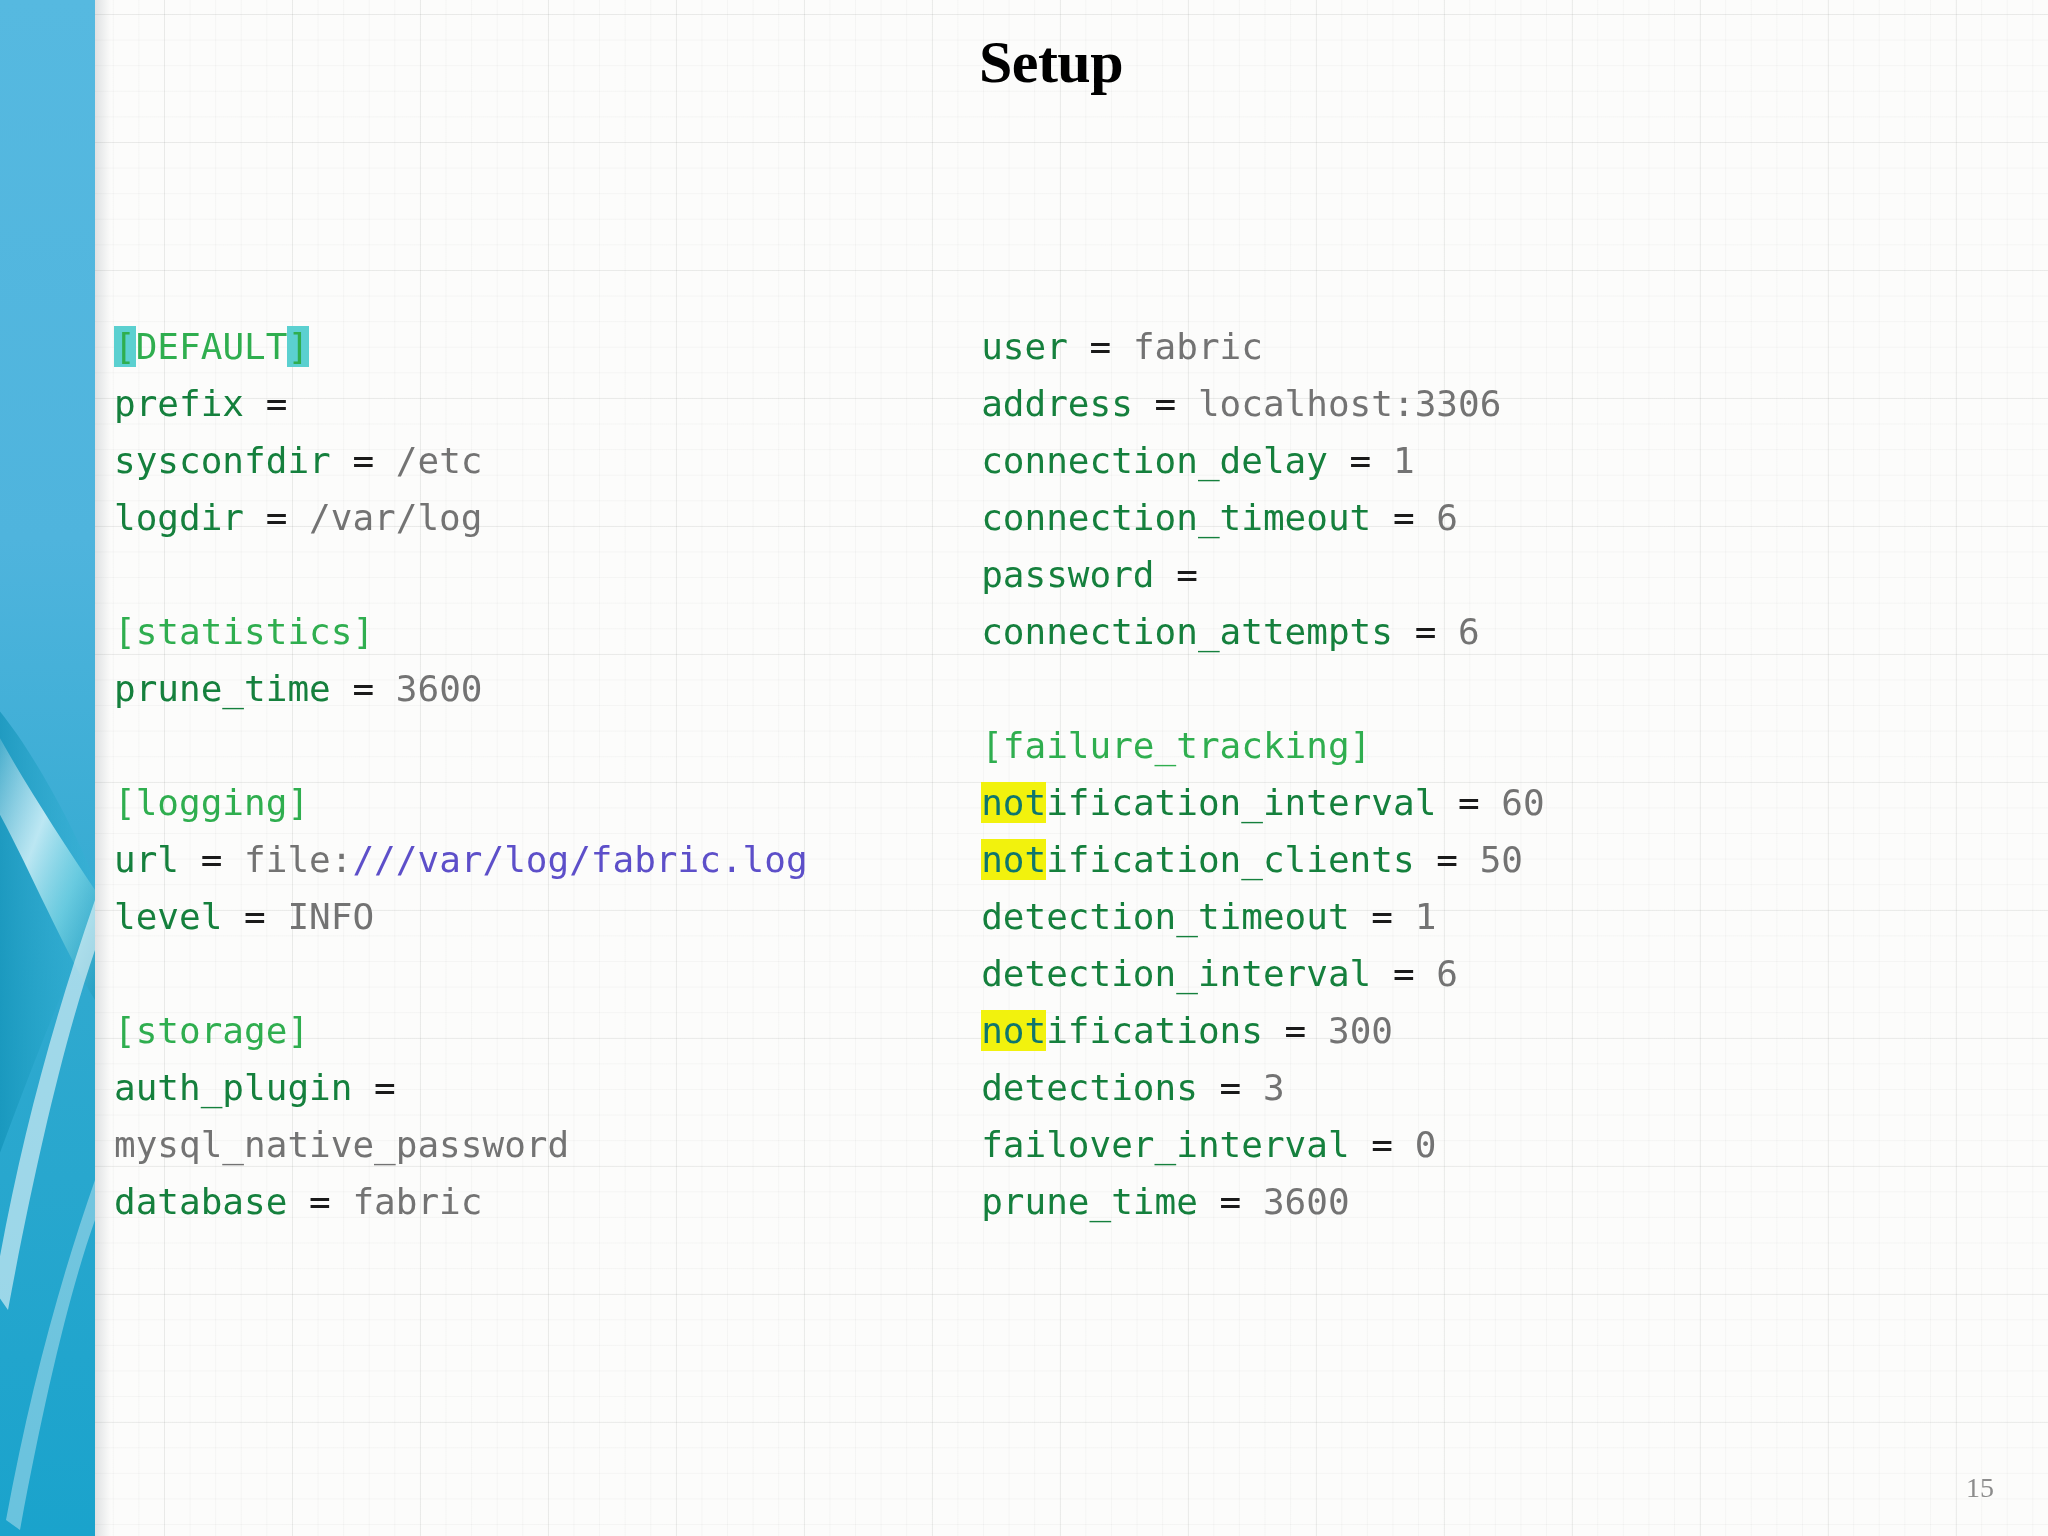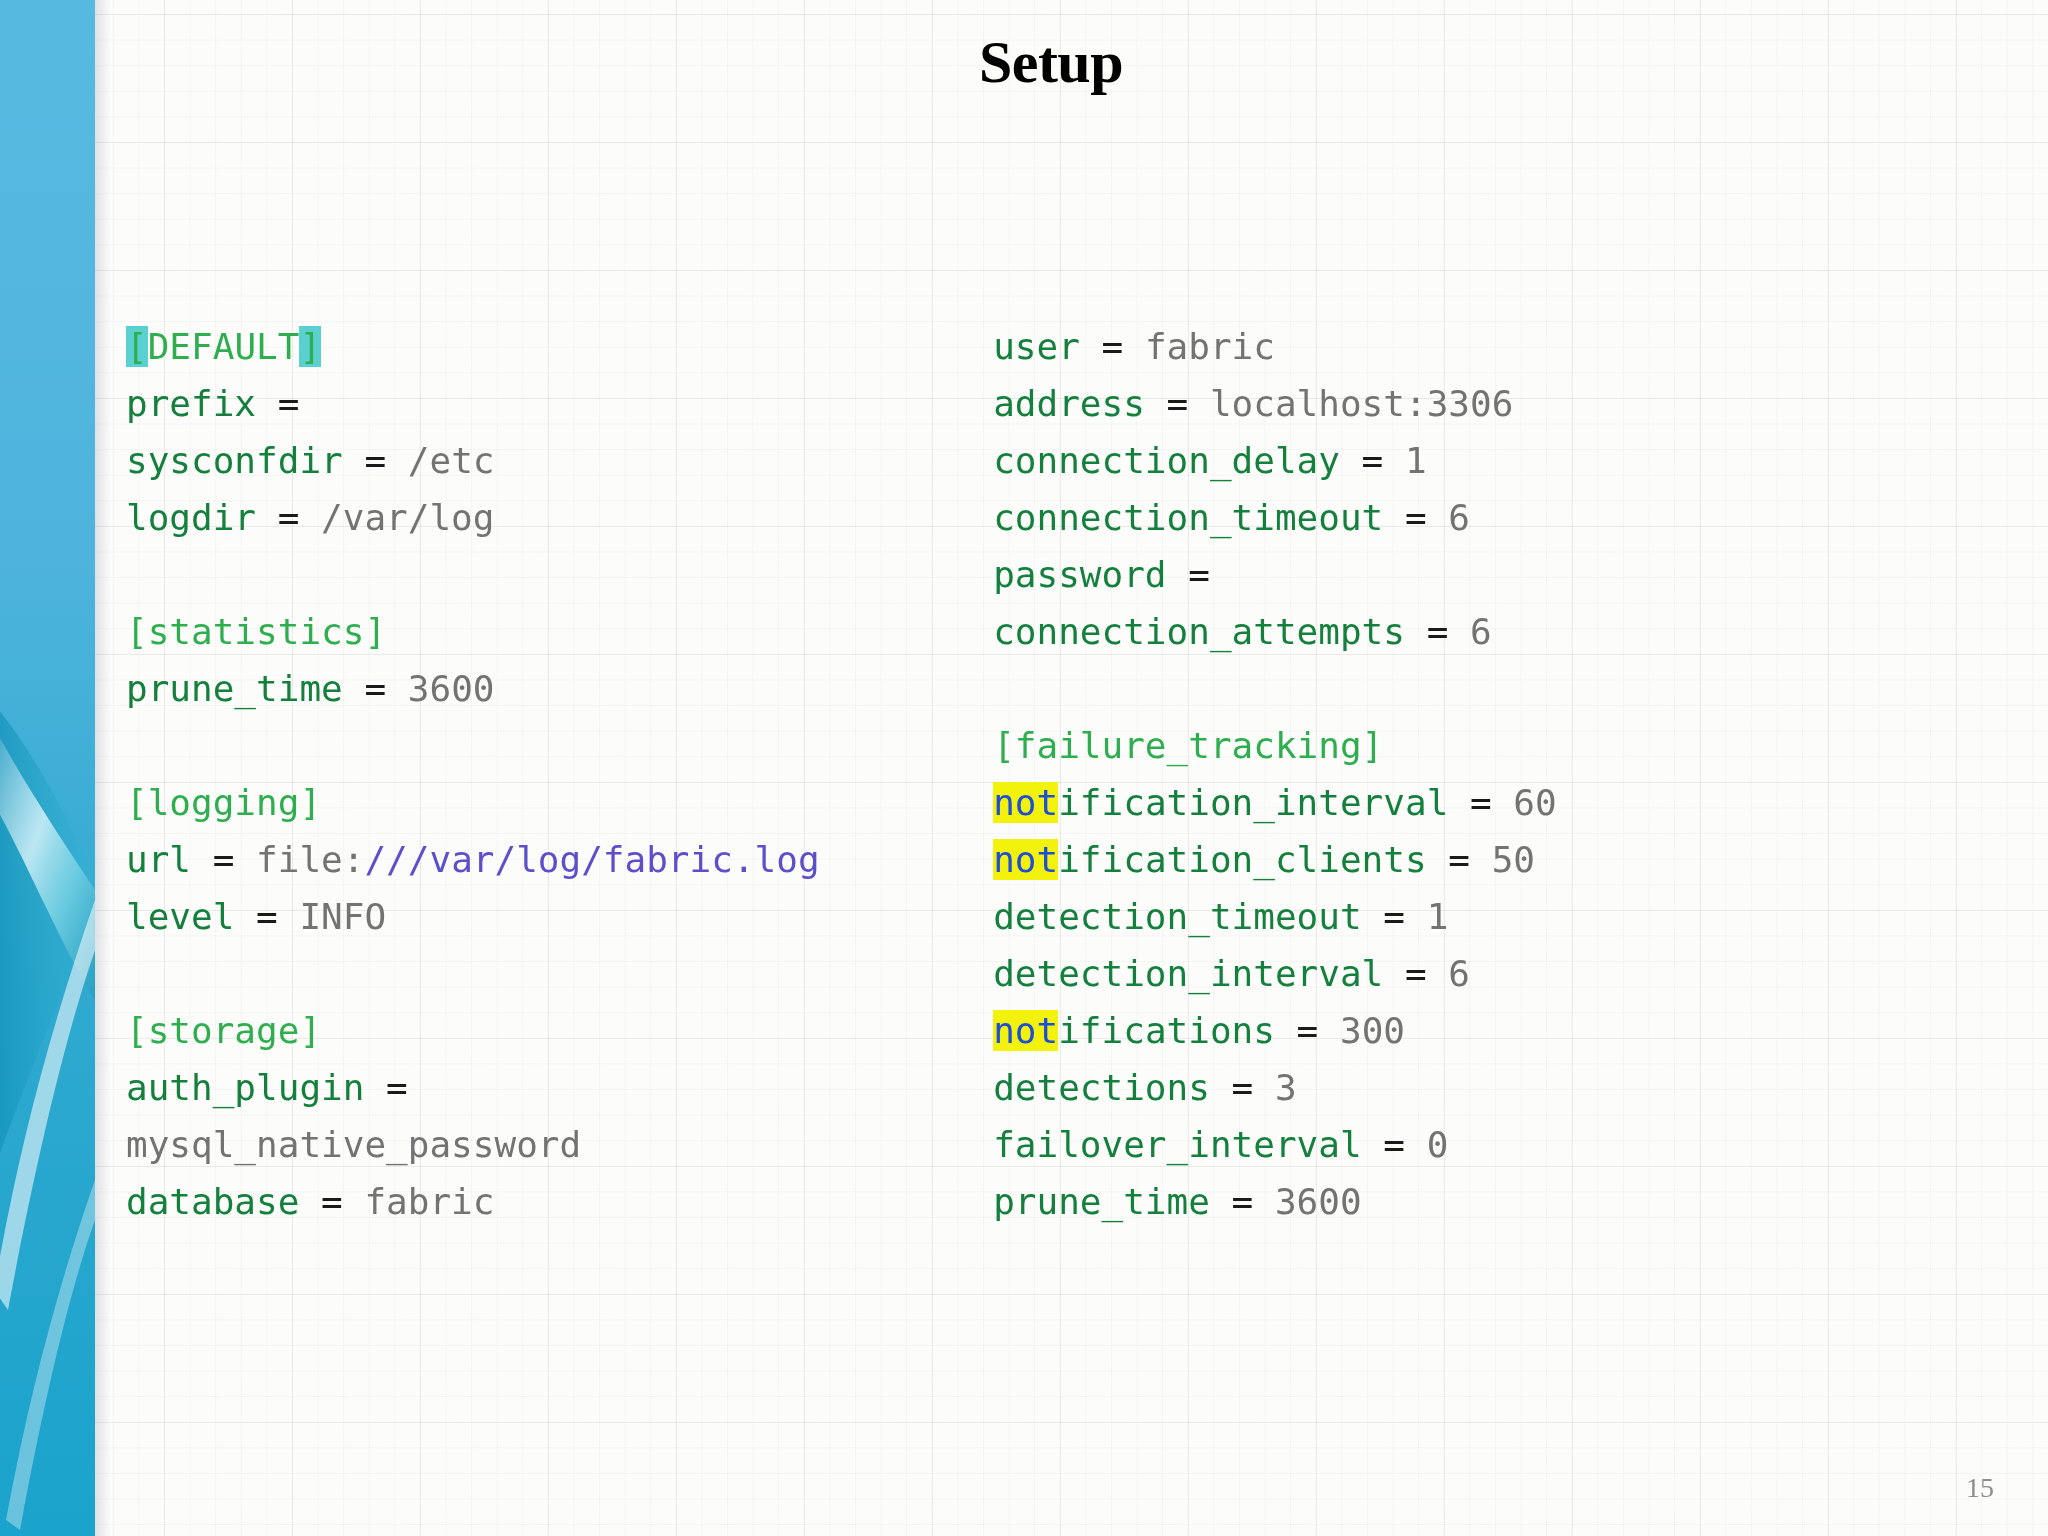--- a/index.html
+++ b/index.html
@@ -89,21 +89,21 @@
   .file-header-text {
     font-size: 38px;
     font-weight: bold;
     color: #000000;
     letter-spacing: -0.5px;
   }
 
   
   .cfg-wrap {
     position: absolute;
-    left: 112px;
+    left: 100px;
     top: 318px;
     width: 1930px;
     height: 930px;
     display: flex;
   }
   .cfg-col {
     font-family: "DejaVu Sans Mono", monospace;
     font-size: 36px;
     line-height: 57px;
     white-space: pre;
@@ -120,21 +120,21 @@
   .tok-val   { color: #737373; }
   .tok-sec   { color: #2fae4f; }
   .tok-path  { color: #5d4fc9; }
 
   .hl-cyan {
     background: #5bd0d0;
     color: #2fae4f;
   }
   .hl-yellow {
     background: #f2f20d;
-    color: #1d4ed8;
+    color: #0f766e;
   }
 
   
   .page-number {
     position: absolute;
     right: 54px;
     bottom: 32px;
     font-size: 28px;
     color: #8c8c8c;
     font-family: Liberation Serif, serif;

